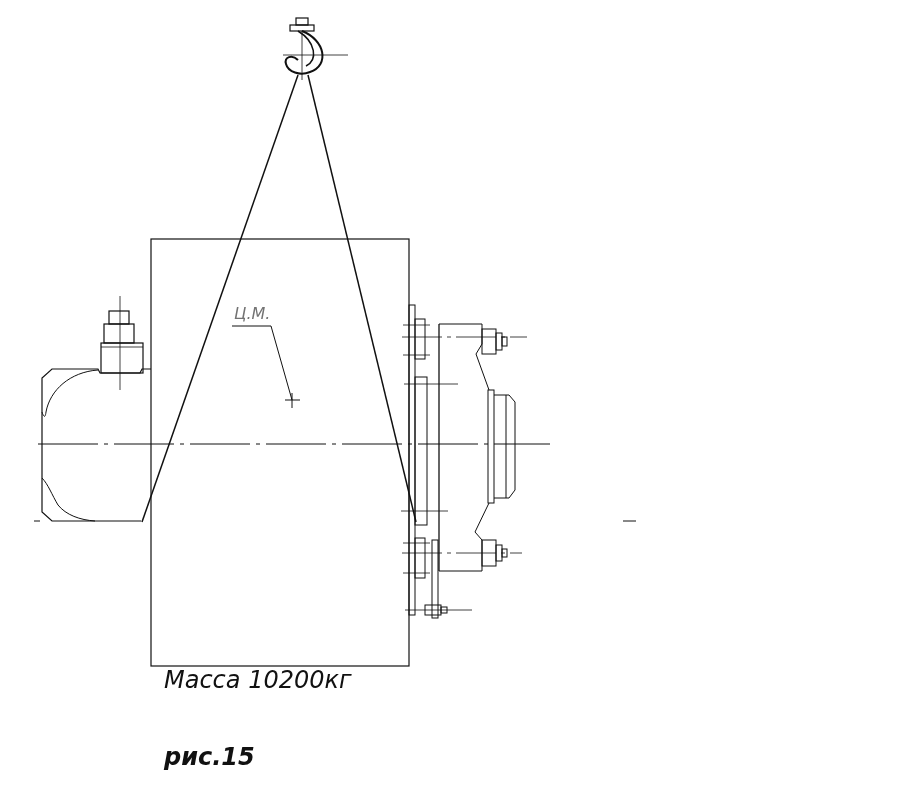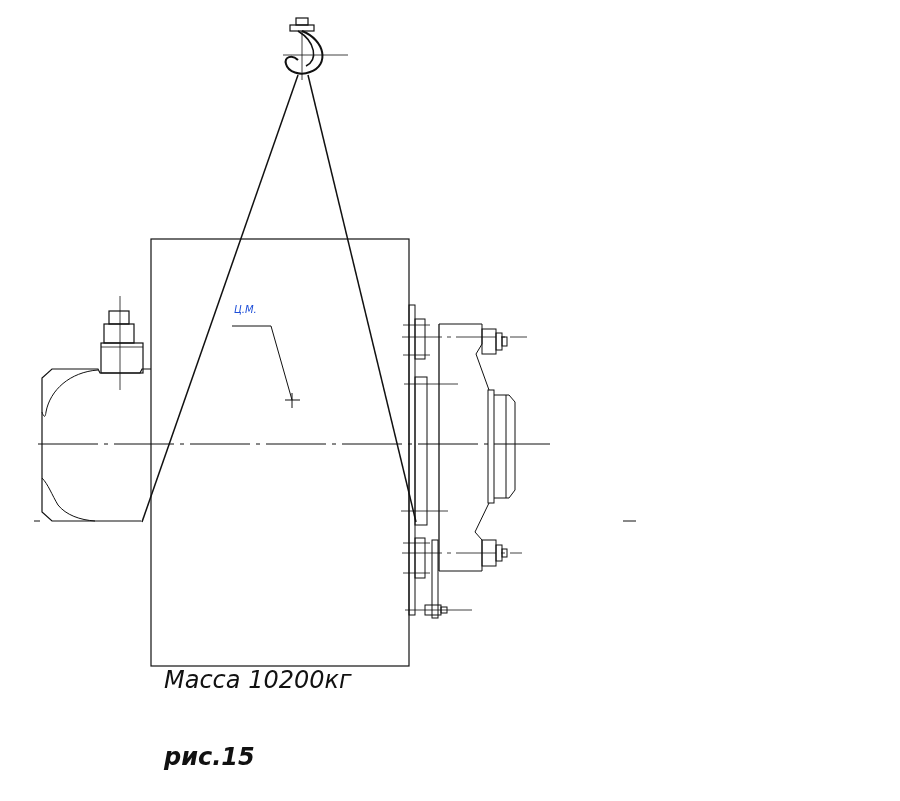--- a/index.html
+++ b/index.html
@@ -8,21 +8,21 @@
     .caption {
       position: absolute; left: 164px;
       font-family: "DejaVu Sans", sans-serif; font-style: italic;
       font-size: 24px; color: #111; line-height: 1;
     }
     #cap1 { top: 668px; }
     #cap2 { top: 745px; font-weight: bold; }
     .cm-label {
       position: absolute; left: 234px; top: 304px;
       font-family: "DejaVu Sans", sans-serif; font-style: italic;
-      font-size: 10px; color: #1d4ed8;
+      font-size: 16px; color: #737373;
     }
   </style>
 </head>
 <body>
 
 <svg id="drawing" width="900" height="801" viewBox="0 0 900 801" xmlns="http://www.w3.org/2000/svg">
   <g fill="none" stroke="#111" stroke-width="1.2">
 
     <g>
       <rect x="296" y="18" width="12" height="7"></rect>

